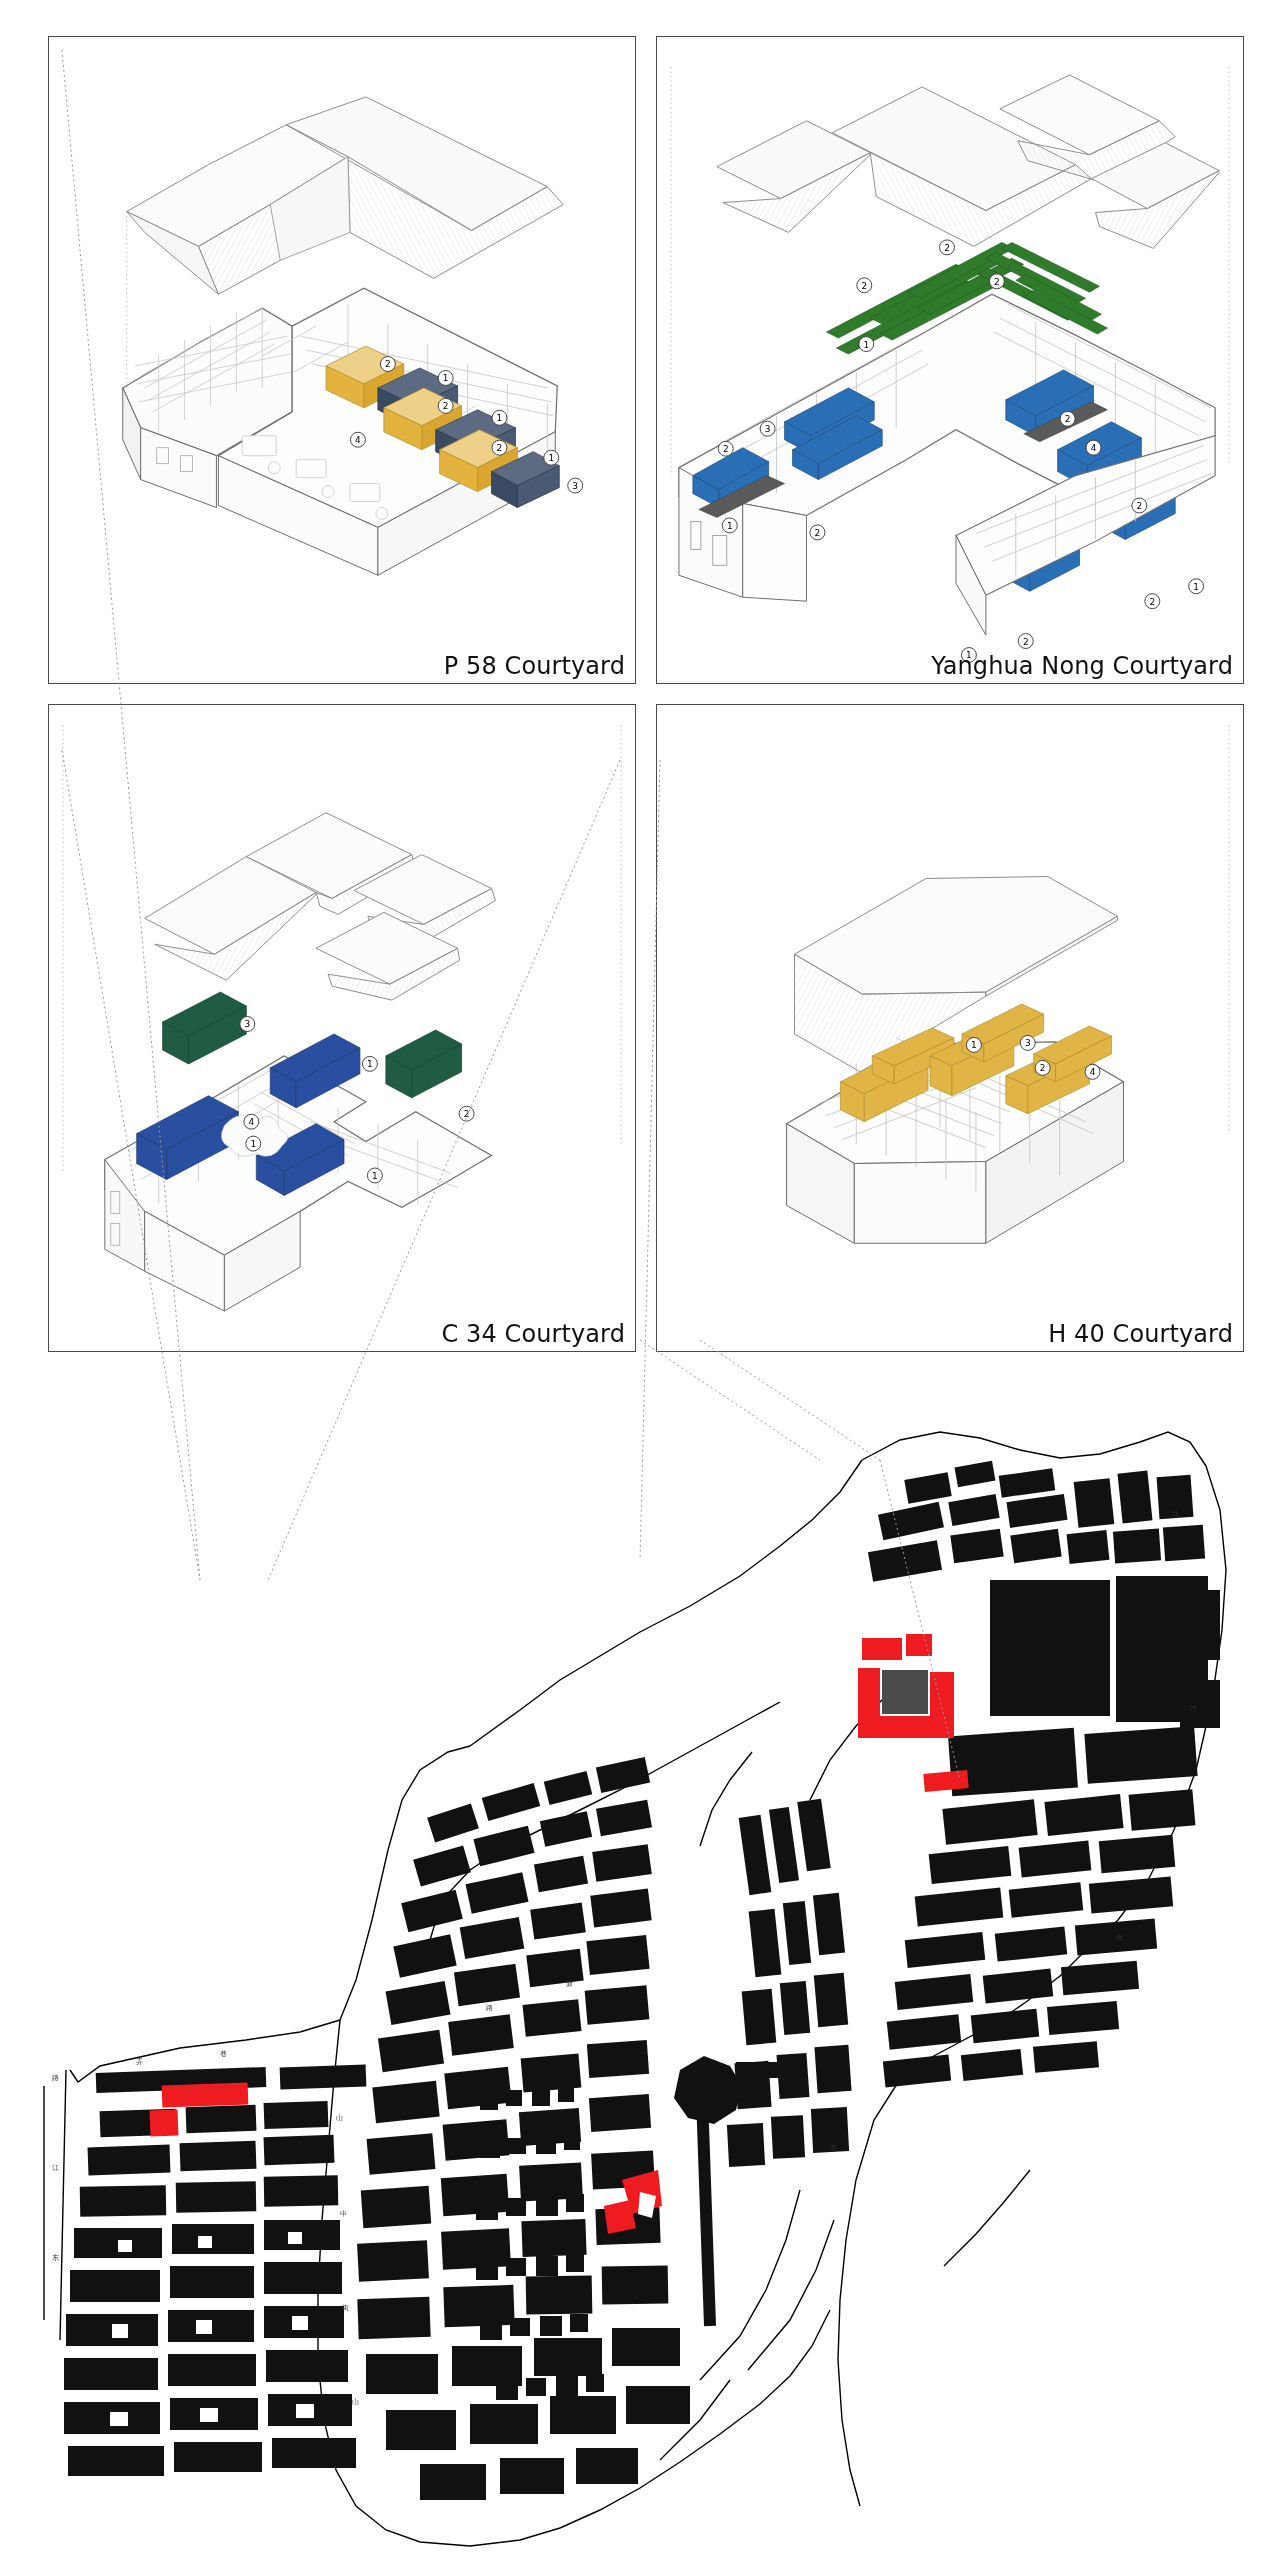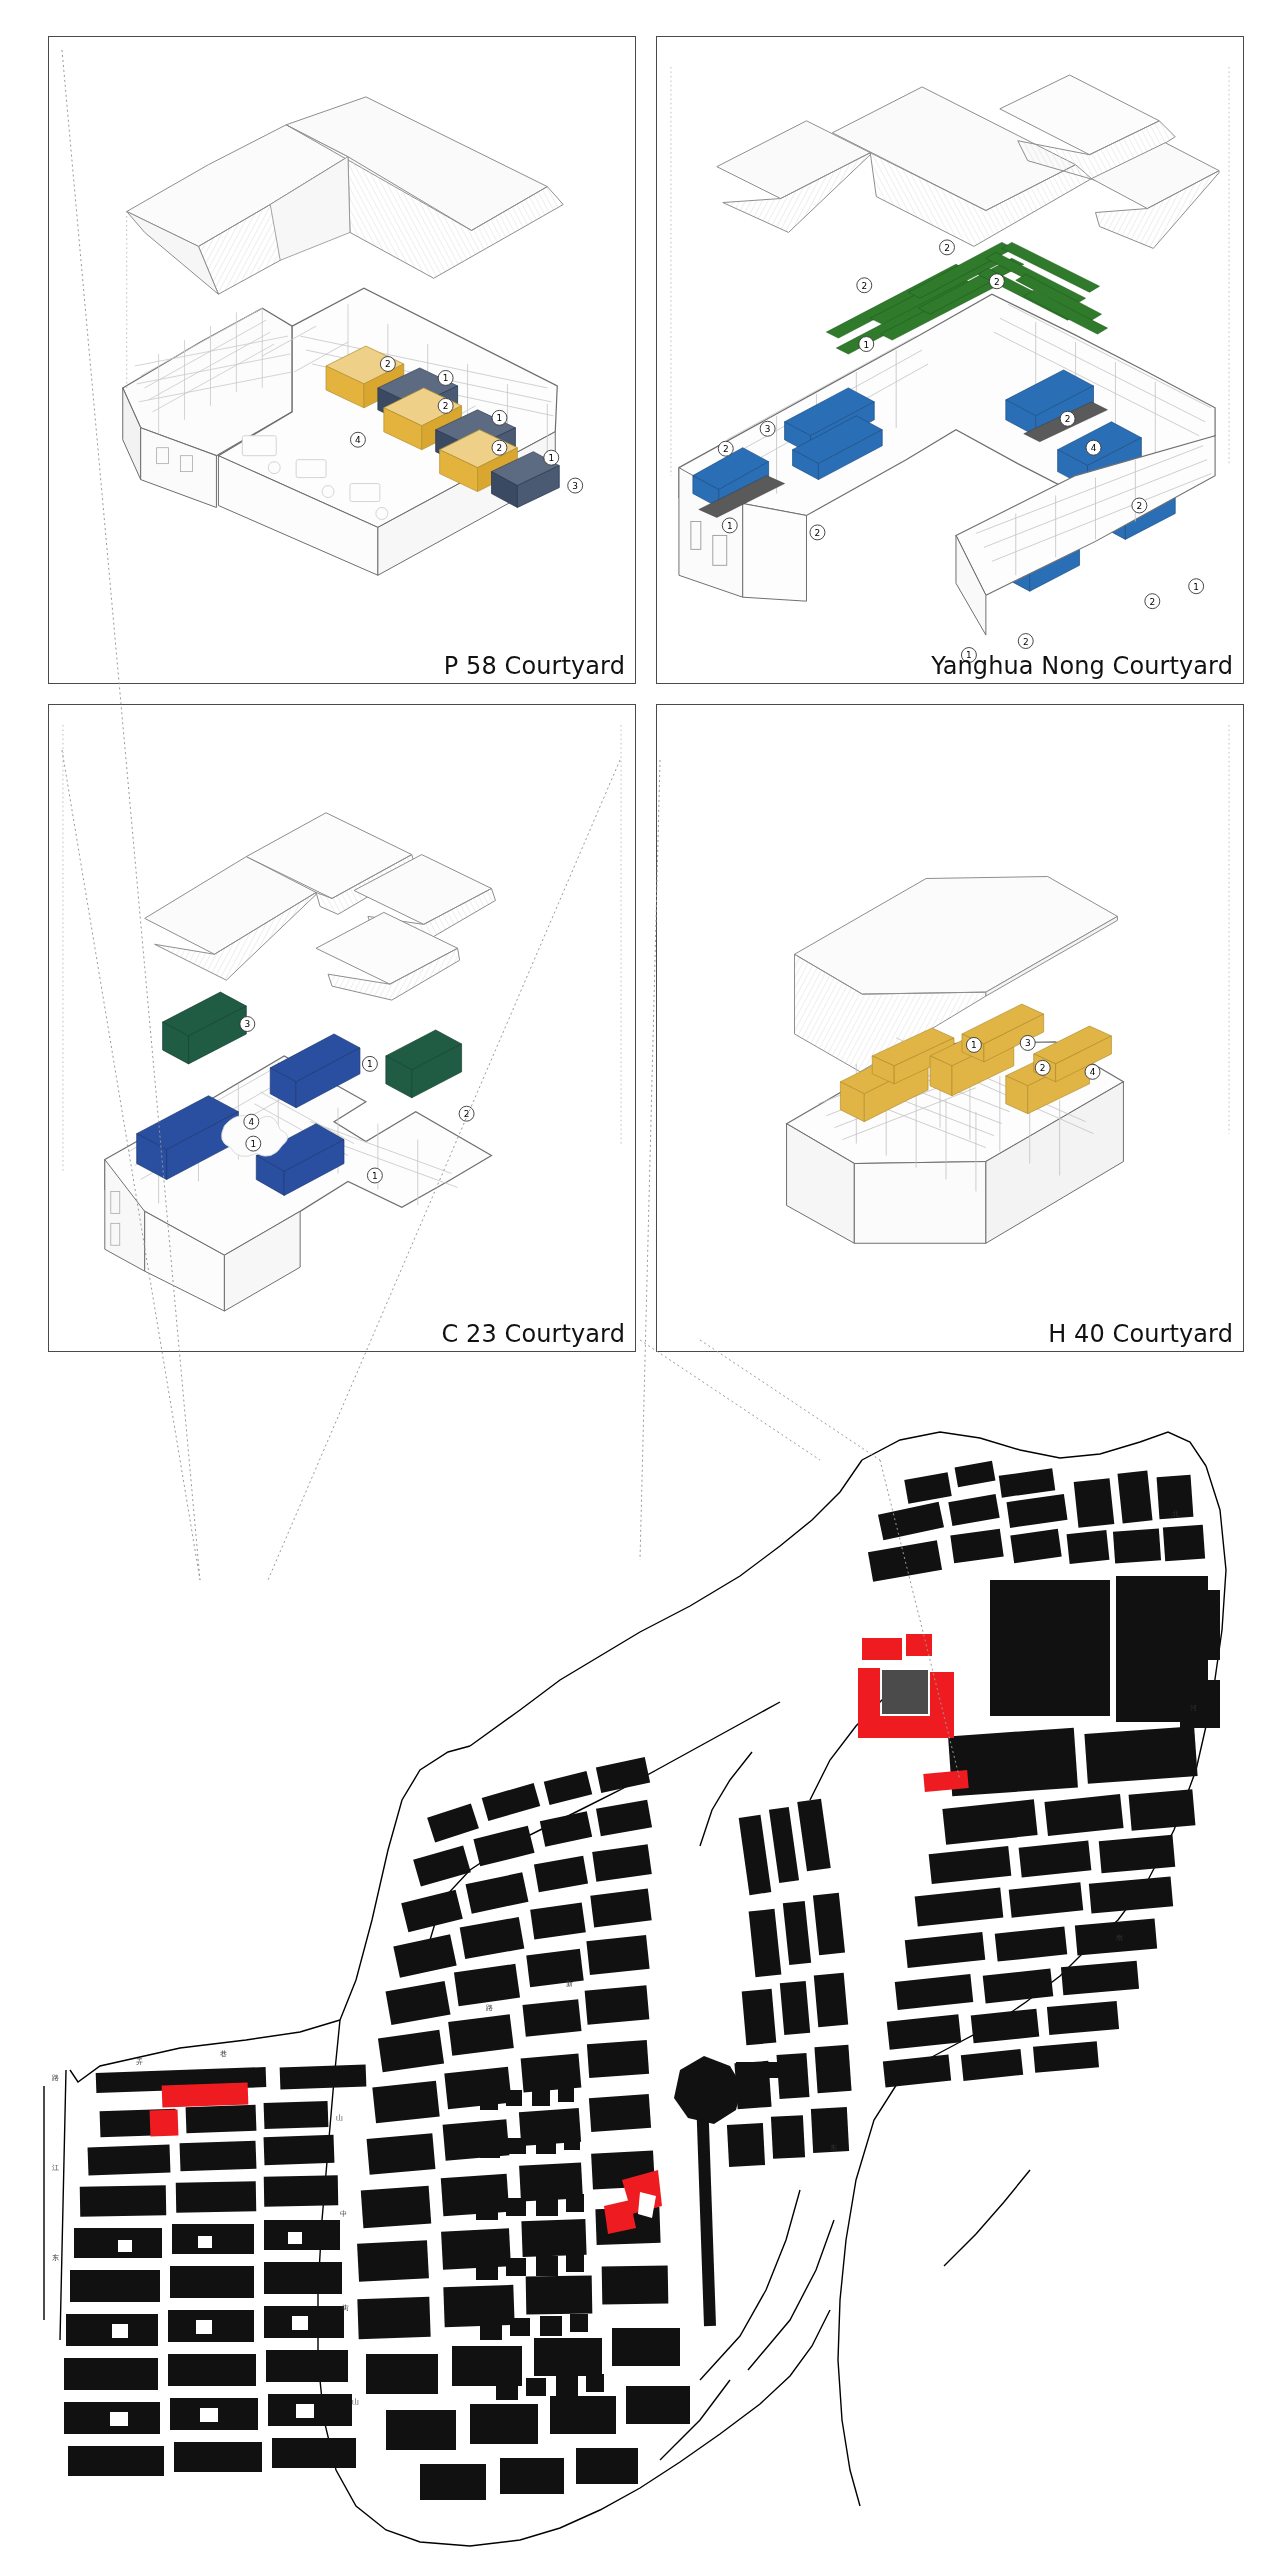--- a/index.html
+++ b/index.html
@@ -362,21 +362,21 @@
           <text x="205" y="443.5">1</text>
         <circle cx="327" cy="472" r="7.5" fill="#fff" stroke="#333" stroke-width="0.9"></circle>
           <text x="327" y="475.5">1</text>
       </g>
 
       <g stroke="#bdbdbd" stroke-width="1" stroke-dasharray="1.5 3">
         <line x1="14" y1="20" x2="14" y2="470"></line>
         <line x1="574" y1="20" x2="574" y2="440"></line>
       </g>
     </svg>
-    <div class="panel-caption">C 23 Courtyard</div>
+    <div class="panel-caption">C 34 Courtyard</div>
   </div>
 
   <div class="panel p4">
     <svg class="panel-svg" viewBox="0 0 588 648">
       <defs>
         <pattern id="tile4" width="5" height="5" patternUnits="userSpaceOnUse" patternTransform="rotate(28)">
           <line x1="0" y1="0" x2="0" y2="5" stroke="#dcdcdc" stroke-width="0.9"></line>
         </pattern>
       </defs>
 

